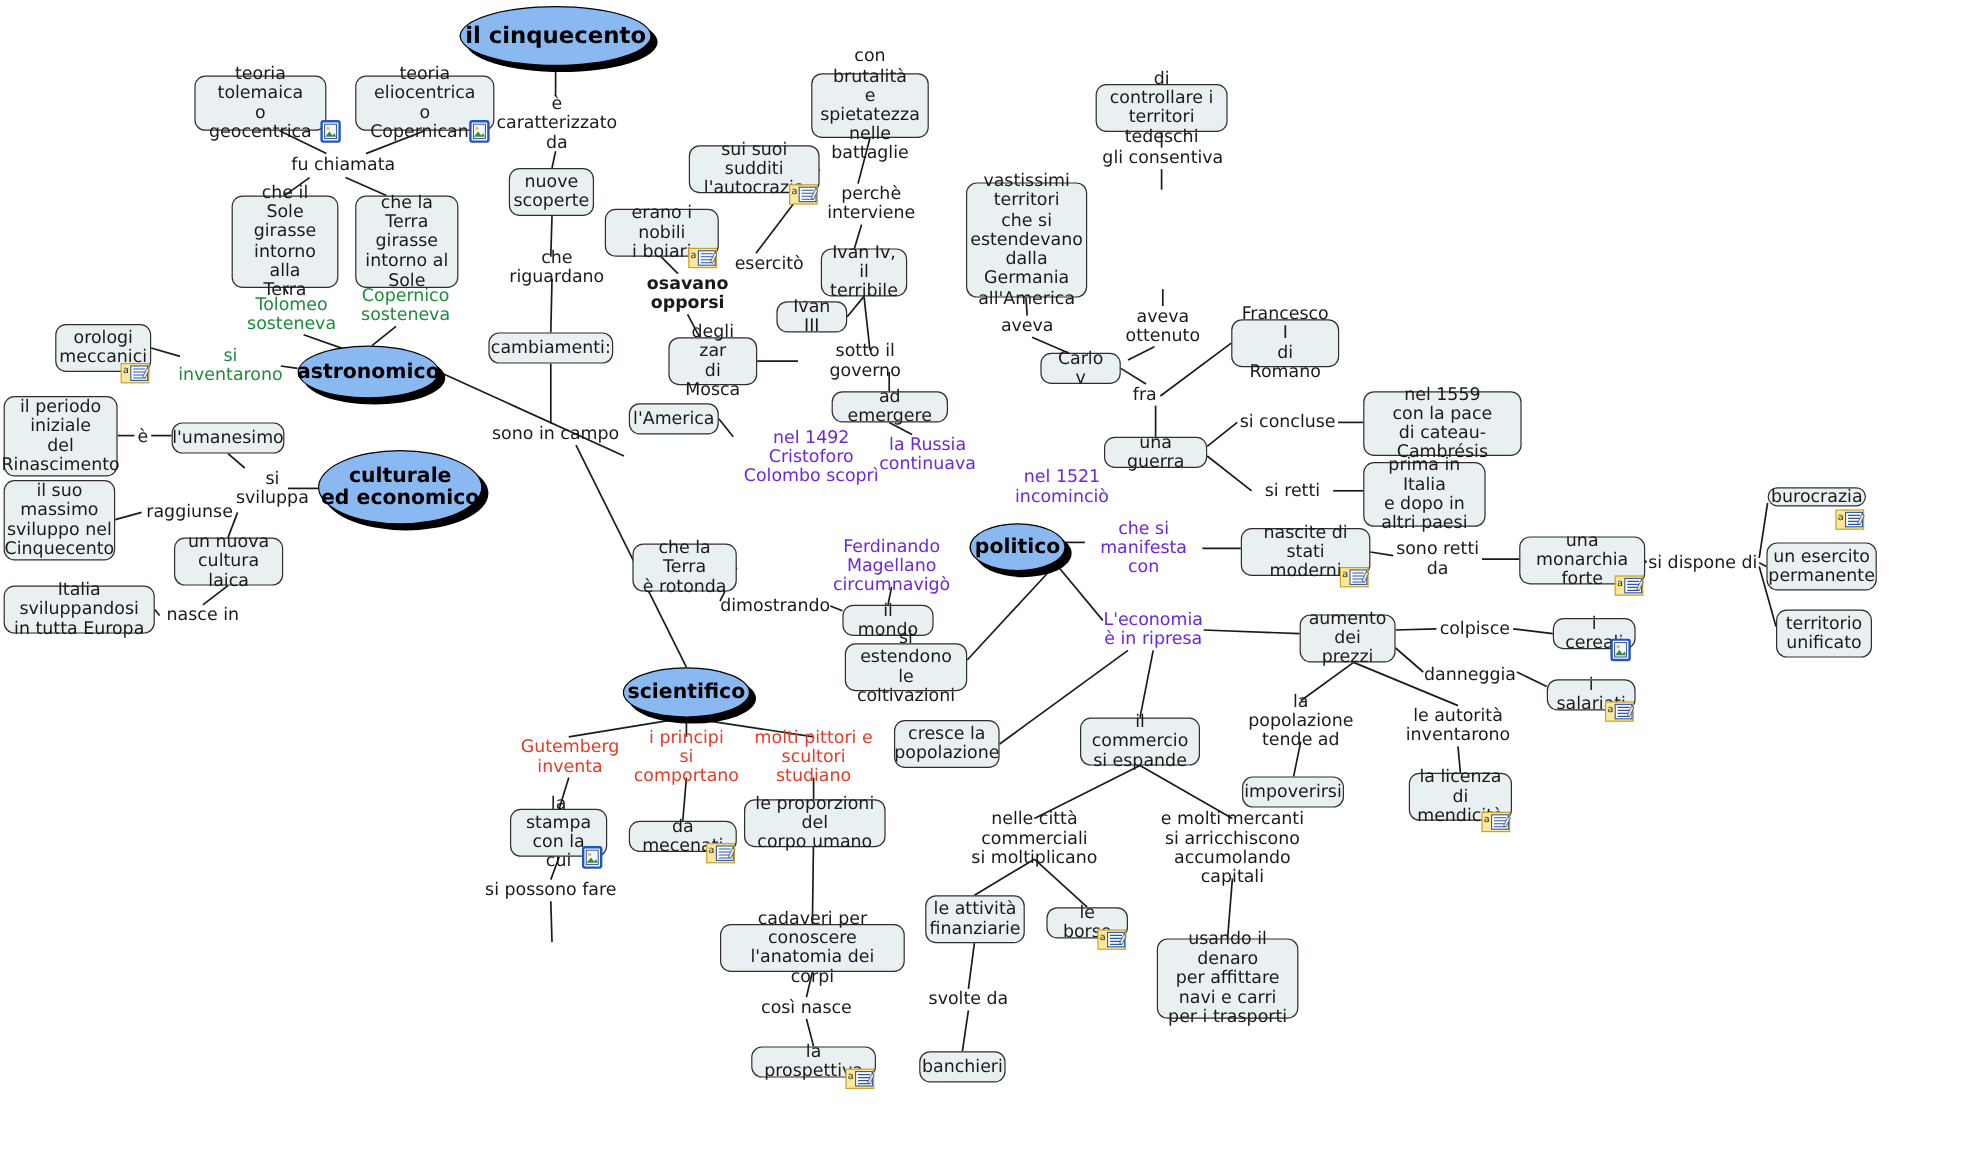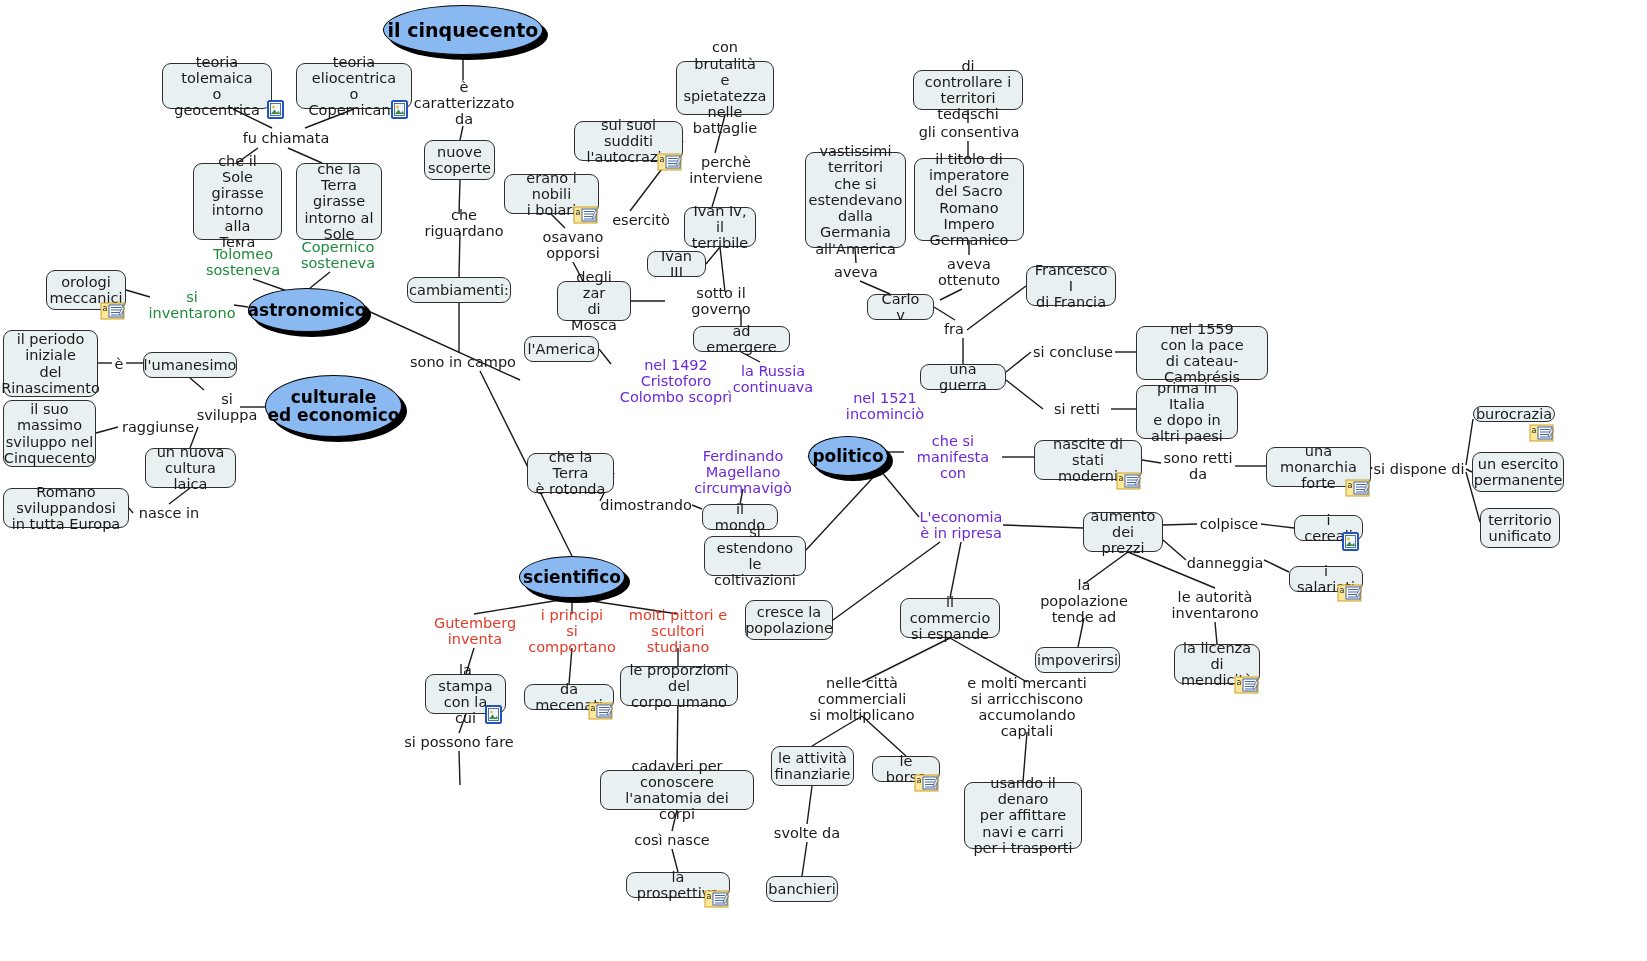--- a/index.html
+++ b/index.html
@@ -238,21 +238,21 @@
 iniziale
 del
 Rinascimento</div>
     <div class="node" style="left: 143px; top: 352px; width: 94px; height: 26px;">l'umanesimo</div>
     <div class="node" style="left: 3px; top: 400px; width: 93px; height: 67px;">il suo
 massimo
 sviluppo nel
 Cinquecento</div>
     <div class="node" style="left: 145px; top: 448px; width: 91px; height: 40px;">un nuova
 cultura laica</div>
-    <div class="node" style="left: 3px; top: 488px; width: 126px; height: 40px;">Romano sviluppandosi
+    <div class="node" style="left: 3px; top: 488px; width: 126px; height: 40px;">Italia sviluppandosi
 in tutta Europa</div>
     <div class="node" style="left: 424px; top: 140px; width: 71px; height: 40px;">nuove
 scoperte</div>
     <div class="node" style="left: 407px; top: 277px; width: 104px; height: 26px;">cambiamenti:</div>
     <div class="node" style="left: 524px; top: 336px; width: 75px; height: 26px;">l'America</div>
     <div class="node" style="left: 527px; top: 453px; width: 87px; height: 40px;">che la Terra
 è rotonda</div>
     <div class="node" style="left: 702px; top: 504px; width: 76px; height: 26px;">il mondo</div>
     <div class="node" style="left: 704px; top: 536px; width: 102px; height: 40px;">si estendono
 le coltivazioni</div>
@@ -296,28 +296,23 @@
 di Mosca</div>
     <div class="node" style="left: 693px; top: 326px; width: 97px; height: 26px;">ad emergere</div>
     <div class="node" style="left: 913px; top: 70px; width: 110px; height: 40px;">di controllare i
 territori tedeschi</div>
     <div class="node" style="left: 805px; top: 152px; width: 101px; height: 96px;">vastissimi
 territori
 che si
 estendevano
 dalla Germania
 all'America</div>
-    <div class="node" style="left: 914px; top: 158px; width: 110px; height: 83px;">il titolo di
-imperatore
-del Sacro
-Romano Impero
-Germanico</div>
     <div class="node" style="left: 867px; top: 294px; width: 67px; height: 26px;">Carlo v</div>
     <div class="node" style="left: 1026px; top: 266px; width: 90px; height: 40px;">Francesco I
-di Francia</div>
+di Romano</div>
     <div class="node" style="left: 920px; top: 364px; width: 86px; height: 26px;">una guerra</div>
     <div class="node" style="left: 1136px; top: 326px; width: 132px; height: 54px;">nel 1559
 con la pace
 di cateau-Cambrésis</div>
     <div class="node" style="left: 1136px; top: 385px; width: 102px; height: 54px;">prima in Italia
 e dopo in
 altri paesi</div>
     <div class="node" style="left: 1034px; top: 440px; width: 108px; height: 40px;">nascite di stati
 moderni</div>
     <div class="ic" style="left: 1116px; top: 471px;">
@@ -493,21 +488,21 @@
     <div class="lbl" style="left: 112px; top: 355px; width: 14px; height: 18px;">è</div>
     <div class="lbl" style="left: 196px; top: 390px; width: 62px; height: 34px;">si
 sviluppa</div>
     <div class="lbl" style="left: 118px; top: 418px; width: 80px; height: 18px;">raggiunse</div>
     <div class="lbl" style="left: 133px; top: 504px; width: 72px; height: 18px;">nasce  in</div>
     <div class="lbl" style="left: 411px; top: 214px; width: 106px; height: 18px;">che riguardano</div>
     <div class="lbl" style="left: 410px; top: 353px; width: 106px; height: 18px;">sono in campo</div>
     <div class="lbl" style="left: 689px; top: 153px; width: 74px; height: 34px;">perchè
 interviene</div>
     <div class="lbl" style="left: 610px; top: 211px; width: 62px; height: 18px;">esercitò</div>
-    <div class="lbl" style="left: 541px; top: 228px; width: 64px; height: 34px;">osavano
+    <div class="lbl" style="left: 541px; top: 228px; width: 64px; height: 34px; font-weight: bold;">osavano
 opporsi</div>
     <div class="lbl" style="left: 665px; top: 292px; width: 112px; height: 18px;">sotto il governo</div>
     <div class="lbl blue" style="left: 611px; top: 364px; width: 130px; height: 34px;">nel 1492 Cristoforo
 Colombo scoprì</div>
     <div class="lbl blue" style="left: 732px; top: 362px; width: 82px; height: 34px;">la Russia
 continuava</div>
     <div class="lbl" style="left: 918px; top: 123px; width: 102px; height: 18px;">gli consentiva</div>
     <div class="lbl" style="left: 832px; top: 263px; width: 48px; height: 18px;">aveva</div>
     <div class="lbl" style="left: 937px; top: 255px; width: 64px; height: 34px;">aveva
 ottenuto</div>

